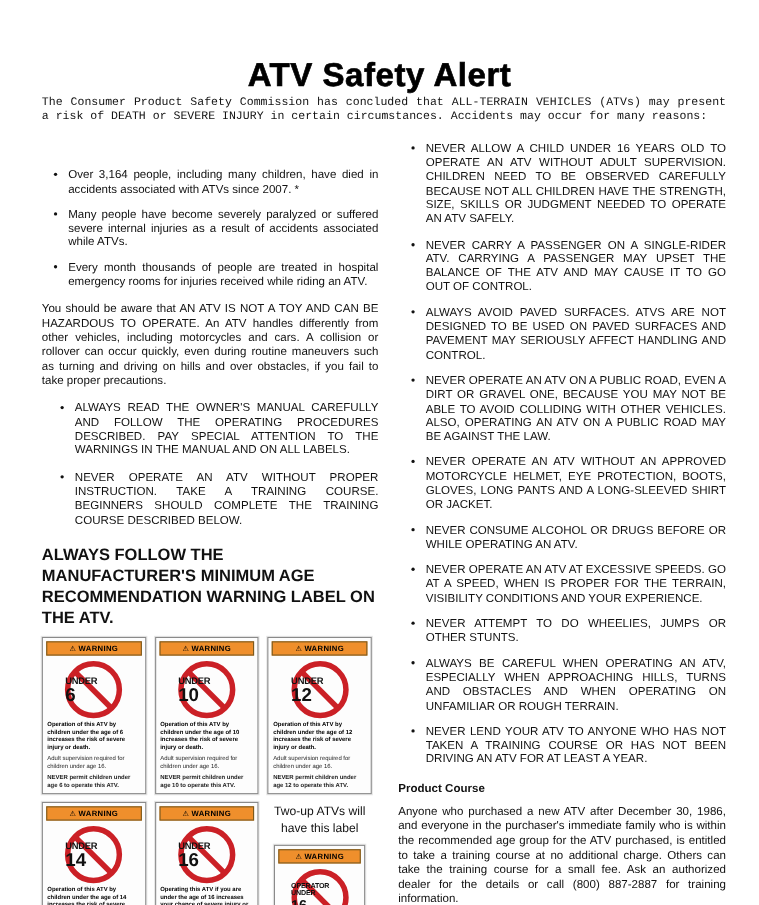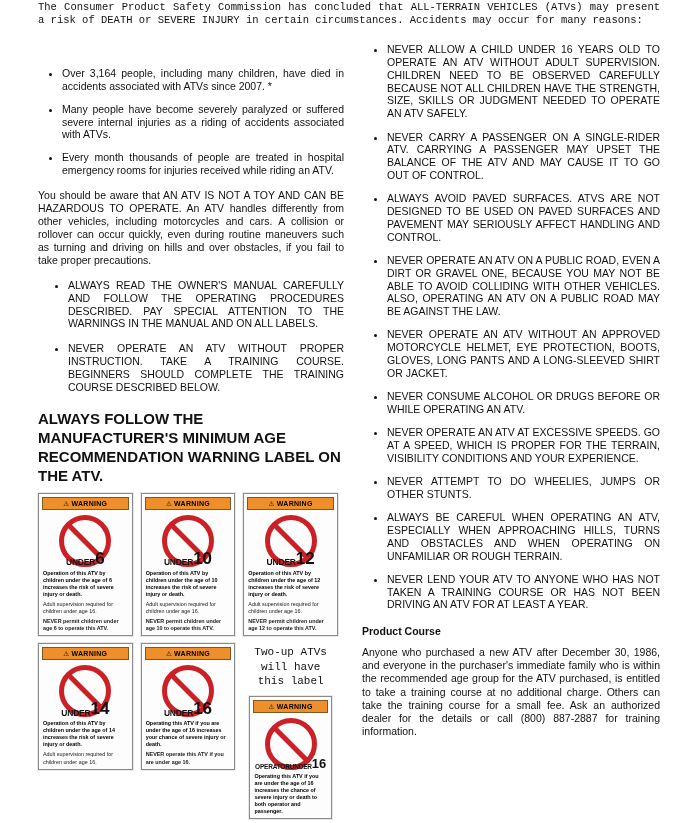--- a/index.html
+++ b/index.html
@@ -120,22 +120,22 @@
   }
   .prohib .slash {
     position: absolute;
     top: 21.5px; left: -8px;
     width: 64px; height: 5px;
     background: #CB2026;
     transform: rotate(45deg);
   }
   .prohib .txt {
     position: absolute; inset: 0;
-    display: flex; flex-direction: row;
-    align-items: flex-end; justify-content: center;
+    display: flex; flex-direction: column;
+    align-items: flex-start; justify-content: center;
     z-index: 2;
   }
   .p-operator { font-size: 6.5px; font-weight: bold; line-height: 1; letter-spacing: -0.2px; }
   .p-under   { font-size: 8.5px; font-weight: bold; line-height: 1.05; letter-spacing: -0.2px; }
   .p-age     { font-size: 17px;  font-weight: bold; line-height: 0.95; }
   .wlabel.two-up .p-under { font-size: 6.5px; }
   .wlabel.two-up .p-age   { font-size: 13px; }
 
   .wl-body p {
     font-size: 5.4px;
@@ -147,51 +147,51 @@
   .wl-statement { font-weight: bold; color: #000 !important; }
   .wl-never { font-weight: 600; }
   .wl-body p:empty { display: none; }
 
   .two-up-cell { display: flex; flex-direction: column; }
   .two-up-note {
     font-size: 11px;
     line-height: 1.3;
     text-align: center;
     margin: 2px 4px 8px;
-    font-family: Liberation Mono, monospace;
   }
   .wlabel.two-up { width: 87%; margin: 0 auto; }
 
   .training-heading {
     font-size: 10.5px;
     font-weight: bold;
     margin: 1px 0 9px;
   }
   .training-para {
     font-size: 10.5px;
     line-height: 1.25;
     text-align: justify;
     margin-bottom: 12px;
   }
 </style>
 </head>
 <body>
 
 <div class="page">
 
+  <h1 class="doc-title">ATV Safety Alert</h1>
 
   <p class="intro">The Consumer Product Safety Commission has concluded that ALL-TERRAIN VEHICLES (ATVs) may present a risk of DEATH or SEVERE INJURY in certain circumstances.  Accidents may occur for many reasons:</p>
 
   <div class="columns">
 
     <div class="col-left">
 
       <ul class="hazard-list">
         <li>Over 3,164 people, including many children, have died in accidents associated with ATVs since 2007. *</li>
-        <li>Many people have become severely paralyzed or suffered severe internal injuries as a riding of accidents associated with ATVs.</li>
+        <li>Many people have become severely paralyzed or suffered severe internal injuries as a result of accidents associated while ATVs.</li>
         <li>Every month thousands of people are treated in hospital emergency rooms for injuries received while riding an ATV.</li>
       </ul>
 
       <p class="aware-para">You should be aware that AN ATV IS NOT A TOY AND CAN BE HAZARDOUS TO OPERATE. An ATV handles differently from other vehicles, including motorcycles and cars. A collision or rollover can occur quickly, even during routine maneuvers such as turning and driving on hills and over obstacles, if you fail to take proper precautions.</p>
 
 
       <ul class="avoid-list">
         <li>ALWAYS READ THE OWNER'S MANUAL CAREFULLY AND FOLLOW THE OPERATING PROCEDURES DESCRIBED. PAY SPECIAL ATTENTION TO THE WARNINGS IN THE MANUAL AND ON ALL LABELS.</li>
         <li>NEVER OPERATE AN ATV WITHOUT PROPER INSTRUCTION. TAKE A TRAINING COURSE. BEGINNERS SHOULD COMPLETE THE TRAINING COURSE DESCRIBED BELOW.</li>
       </ul>
@@ -333,21 +333,21 @@
 
     <div class="col-right">
 
       <ul class="safety-list">
         <li>NEVER ALLOW A CHILD UNDER 16 YEARS OLD TO OPERATE AN ATV WITHOUT ADULT SUPERVISION. CHILDREN NEED TO BE OBSERVED CAREFULLY BECAUSE NOT ALL CHILDREN HAVE THE STRENGTH, SIZE, SKILLS OR JUDGMENT NEEDED TO OPERATE AN ATV SAFELY.</li>
         <li>NEVER CARRY A PASSENGER ON A SINGLE-RIDER ATV. CARRYING A PASSENGER MAY UPSET THE BALANCE OF THE ATV AND MAY CAUSE IT TO GO OUT OF CONTROL.</li>
         <li>ALWAYS AVOID PAVED SURFACES. ATVS ARE NOT DESIGNED TO BE USED ON PAVED SURFACES AND PAVEMENT MAY SERIOUSLY AFFECT HANDLING AND CONTROL.</li>
         <li>NEVER OPERATE AN ATV ON A PUBLIC ROAD, EVEN A DIRT OR GRAVEL ONE, BECAUSE YOU MAY NOT BE ABLE TO AVOID COLLIDING WITH OTHER VEHICLES. ALSO, OPERATING AN ATV ON A PUBLIC ROAD MAY BE AGAINST THE LAW.</li>
         <li>NEVER OPERATE AN ATV WITHOUT AN APPROVED MOTORCYCLE HELMET, EYE PROTECTION, BOOTS, GLOVES, LONG PANTS AND A LONG-SLEEVED SHIRT OR JACKET.</li>
         <li>NEVER CONSUME ALCOHOL OR DRUGS BEFORE OR WHILE OPERATING AN ATV.</li>
-        <li>NEVER OPERATE AN ATV AT EXCESSIVE SPEEDS. GO AT A SPEED, WHICH IS PROPER FOR THE TERRAIN, VISIBILITY CONDITIONS AND YOUR EXPERIENCE.</li>
+        <li>NEVER OPERATE AN ATV AT EXCESSIVE SPEEDS. GO AT A SPEED, WHEN IS PROPER FOR THE TERRAIN, VISIBILITY CONDITIONS AND YOUR EXPERIENCE.</li>
         <li>NEVER ATTEMPT TO DO WHEELIES, JUMPS OR OTHER STUNTS.</li>
         <li>ALWAYS BE CAREFUL WHEN OPERATING AN ATV, ESPECIALLY WHEN APPROACHING HILLS, TURNS AND OBSTACLES AND WHEN OPERATING ON UNFAMILIAR OR ROUGH TERRAIN.</li>
         <li>NEVER LEND YOUR ATV TO ANYONE WHO HAS NOT TAKEN A TRAINING COURSE OR HAS NOT BEEN DRIVING AN ATV FOR AT LEAST A YEAR.</li>
       </ul>
 
       <h3 class="training-heading" style="margin-top:14px;">Product Course</h3>
 
       <p class="training-para">Anyone who purchased a new ATV after December 30, 1986, and everyone in the purchaser's immediate family who is within the recommended age group for the ATV purchased, is entitled to take a training course at no additional charge. Others can take the training course for a small fee. Ask an authorized dealer for the details or call (800) 887-2887 for training information.</p>
 
     </div>

